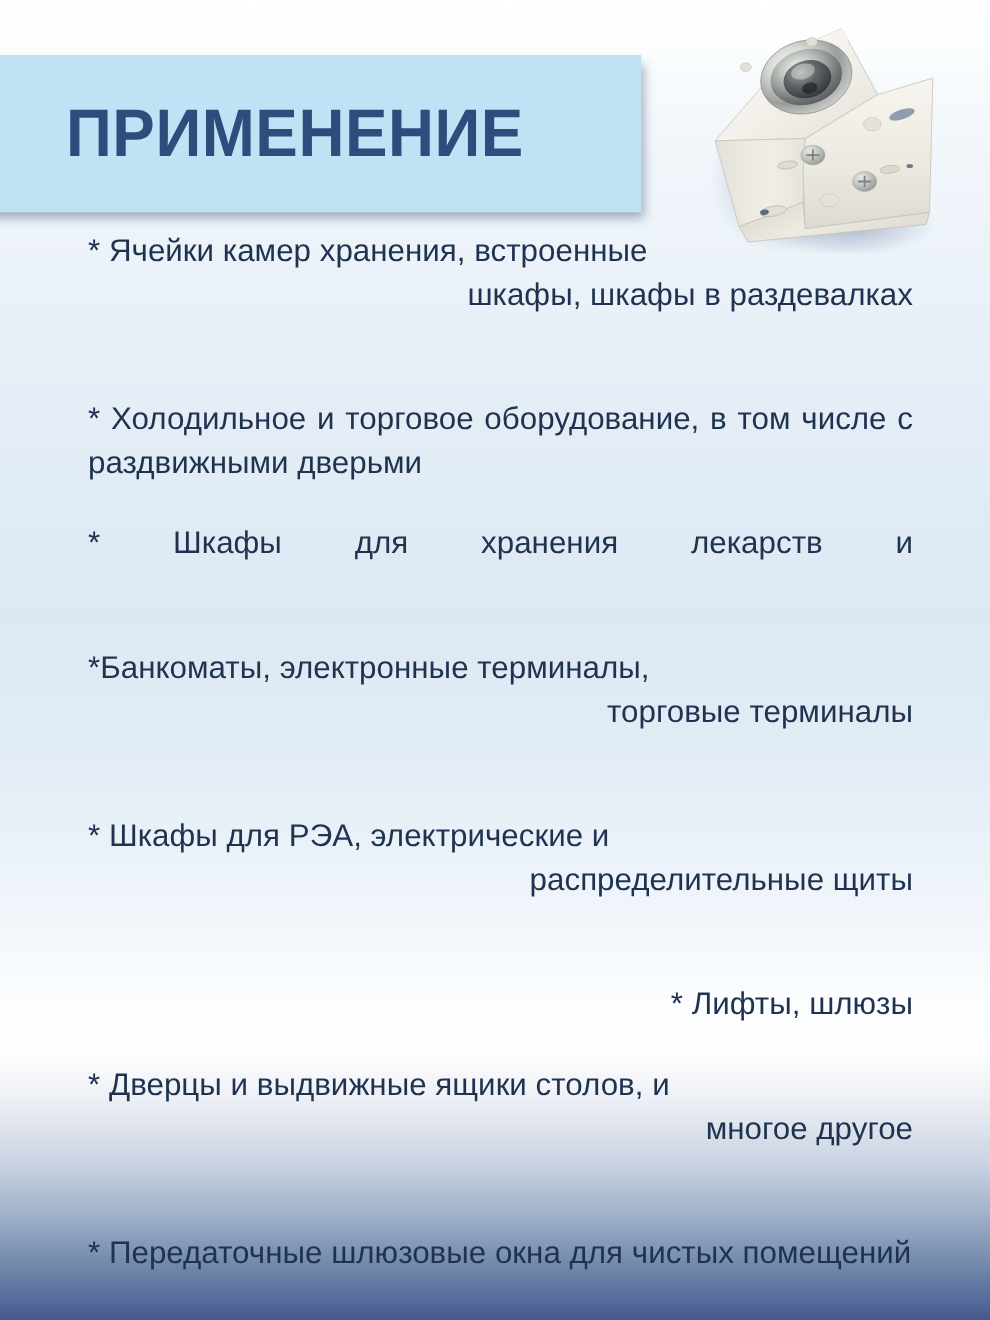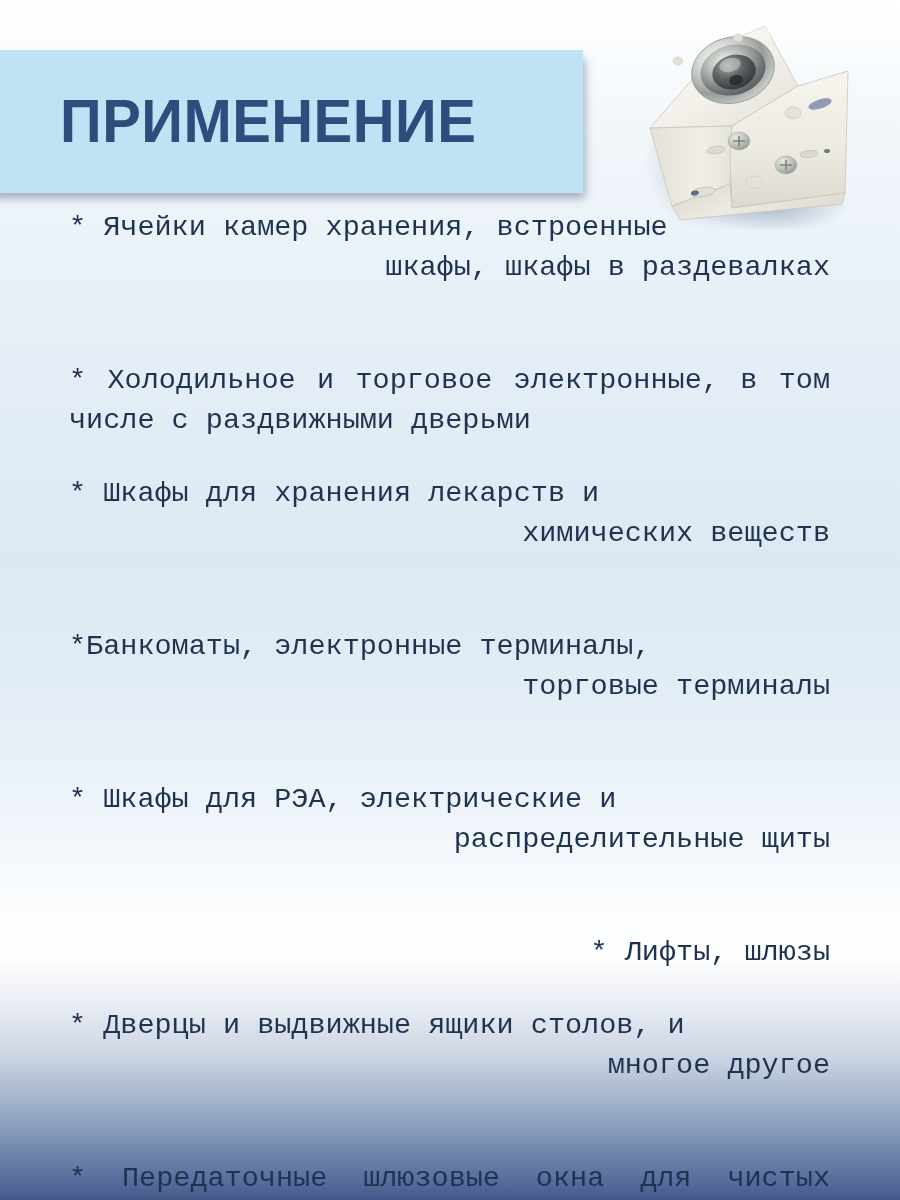--- a/index.html
+++ b/index.html
@@ -76,24 +76,24 @@
 
   
   .app-list {
     position: absolute;
     left: 68px;
     top: 208px;
     width: 762px;
   }
   .app-item {
     color: #1f3350;
-    font-family: Liberation Mono, monospace;
+    font-family: Liberation Sans, sans-serif;
     font-size: 28.5px;
     line-height: 40px;
-    margin: 0 0 33px 1px;
+    margin: 0 0 33px 12px;
     text-align: justify;
     text-justify: inter-word;
     word-spacing: 0px;
   }
   .app-item.no-justify {
     text-align: right;
   }
   .app-item:last-child {
     margin-bottom: 0;
   }
@@ -209,27 +209,26 @@
   </div>
 
   <div class="app-list">
 
     <p class="app-item two-line">
       <span>*   Ячейки   камер   хранения,   встроенные</span>
       <span class="last-line">шкафы, шкафы в раздевалках</span>
     </p>
 
     <p class="app-item">
-      <span>* Холодильное и торговое электронные, в</span>
+      <span>* Холодильное и торговое оборудование, в</span>
       <span class="last-line">том числе с раздвижными дверьми</span>
     </p>
 
     <p class="app-item two-line">
       <span>*    Шкафы   для   хранения   лекарств   и</span>
-      <span class="last-line">химических веществ</span>
     </p>
 
     <p class="app-item two-line">
       <span>*Банкоматы,    электронные    терминалы,</span>
       <span class="last-line">торговые терминалы</span>
     </p>
 
     <p class="app-item two-line">
       <span>*   Шкафы   для   РЭА,   электрические   и</span>
       <span class="last-line">распределительные щиты</span>

